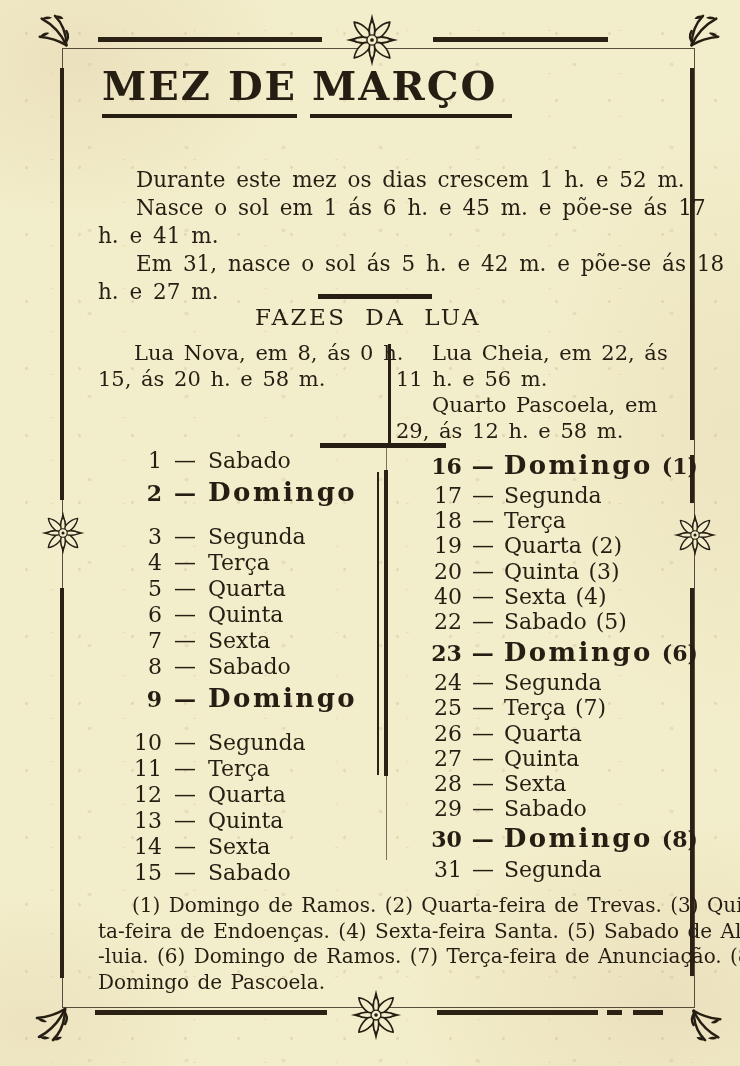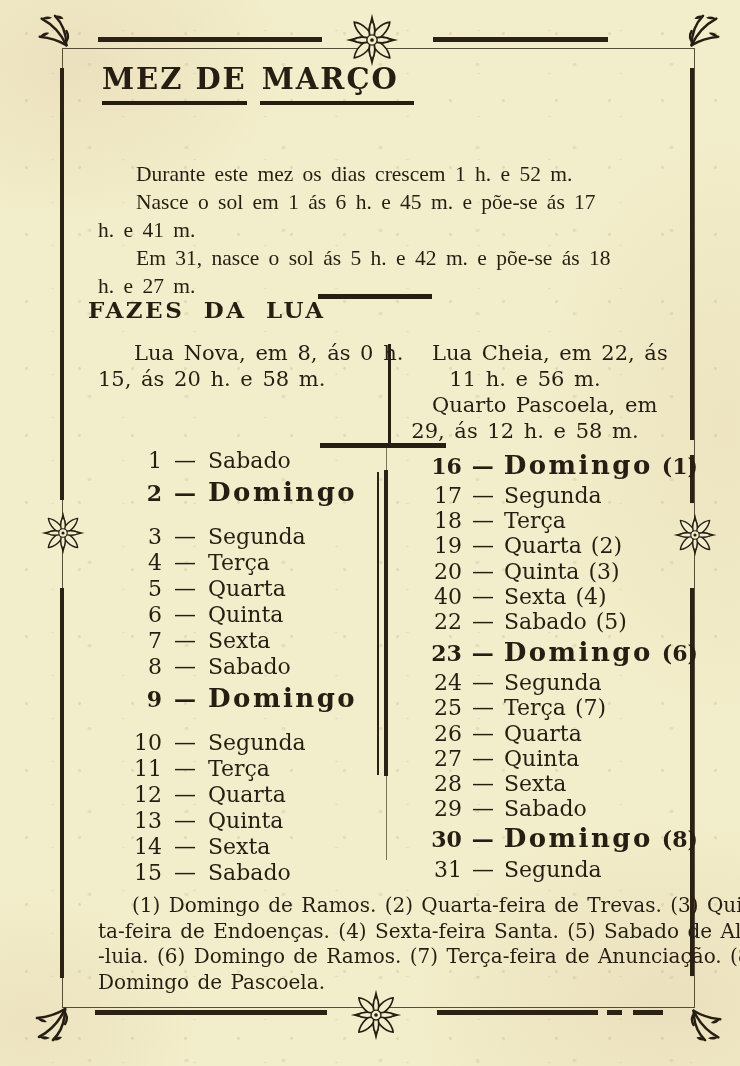--- a/index.html
+++ b/index.html
@@ -22,36 +22,36 @@
       radial-gradient(ellipse 260px 420px at 98% 40%, rgba(196,148,112,.10), transparent 70%),
       radial-gradient(ellipse 240px 180px at 4% 96%, rgba(196,148,112,.12), transparent 70%);
   }
   .abs{position:absolute;}
   
   .thin-frame{left:62px;top:48px;width:631px;height:958px;border:1.4px solid rgba(43,33,20,.78);}
   .bseg{background:#2b2114;}
   
   .orn{position:absolute;}
   
-  .title{left:102px;top:62px;font-weight:bold;font-size:29px;letter-spacing:2px;white-space:nowrap;}
+  .title{left:102px;top:62px;font-weight:bold;font-size:40px;letter-spacing:2px;white-space:nowrap;}
   .title span{display:inline-block;border-bottom:4.5px solid #261e13;padding-bottom:5px;}
   .title .t2{margin-left:13px;padding-right:15px;padding-left:2px;}
   .subtitle{left:240px;top:130px;width:210px;text-align:center;font-size:24px;letter-spacing:1px;}
   
-  .intro{left:98px;top:160px;width:556px;font-size:21.5px;line-height:28px;word-spacing:4px;font-family:Liberation Serif, serif;}
+  .intro{left:98px;top:166px;width:556px;font-size:21.5px;line-height:28px;word-spacing:4px;}
   .intro .tline{white-space:nowrap;}
   .ind{padding-left:38px;}
   
   .moon-rule{left:318px;top:294px;width:114px;height:4.5px;background:#261e13;}
-  .moon-heading{left:88px;top:296px;width:560px;font-weight:bold;font-size:23px;letter-spacing:2.5px;word-spacing:9px;}
+  .moon-heading{left:88px;top:304px;width:560px;text-align:center;font-weight:normal;font-size:23px;letter-spacing:2.5px;word-spacing:9px;}
   .moon-col{top:340px;font-size:21px;line-height:26px;word-spacing:3px;}
   .moon-col .mline{white-space:nowrap;}
   .moon-col .ind{padding-left:36px;}
   .mleft{left:98px;width:288px;}
-  .mright{left:396px;width:258px;text-align:center;}
+  .mright{left:396px;width:258px;}
   .moon-divider{left:388px;top:344px;width:3px;height:101px;background:#261e13;}
   
   .tbar{left:320px;top:443px;width:126px;height:4.5px;background:#261e13;}
   .vthin{left:377px;top:472px;width:2px;height:303px;background:#2b2114;}
   .vthick{left:384px;top:470px;width:4px;height:306px;background:#2b2114;}
   .vstub1{left:386px;top:447px;width:1px;height:26px;background:rgba(43,33,20,.6);}
   .vstub2{left:386px;top:776px;width:1px;height:84px;background:rgba(43,33,20,.6);}
   .day-col{top:448px;font-size:22px;}
   .dleft{left:128px;width:250px;}
   .dright{left:430px;width:268px;}

